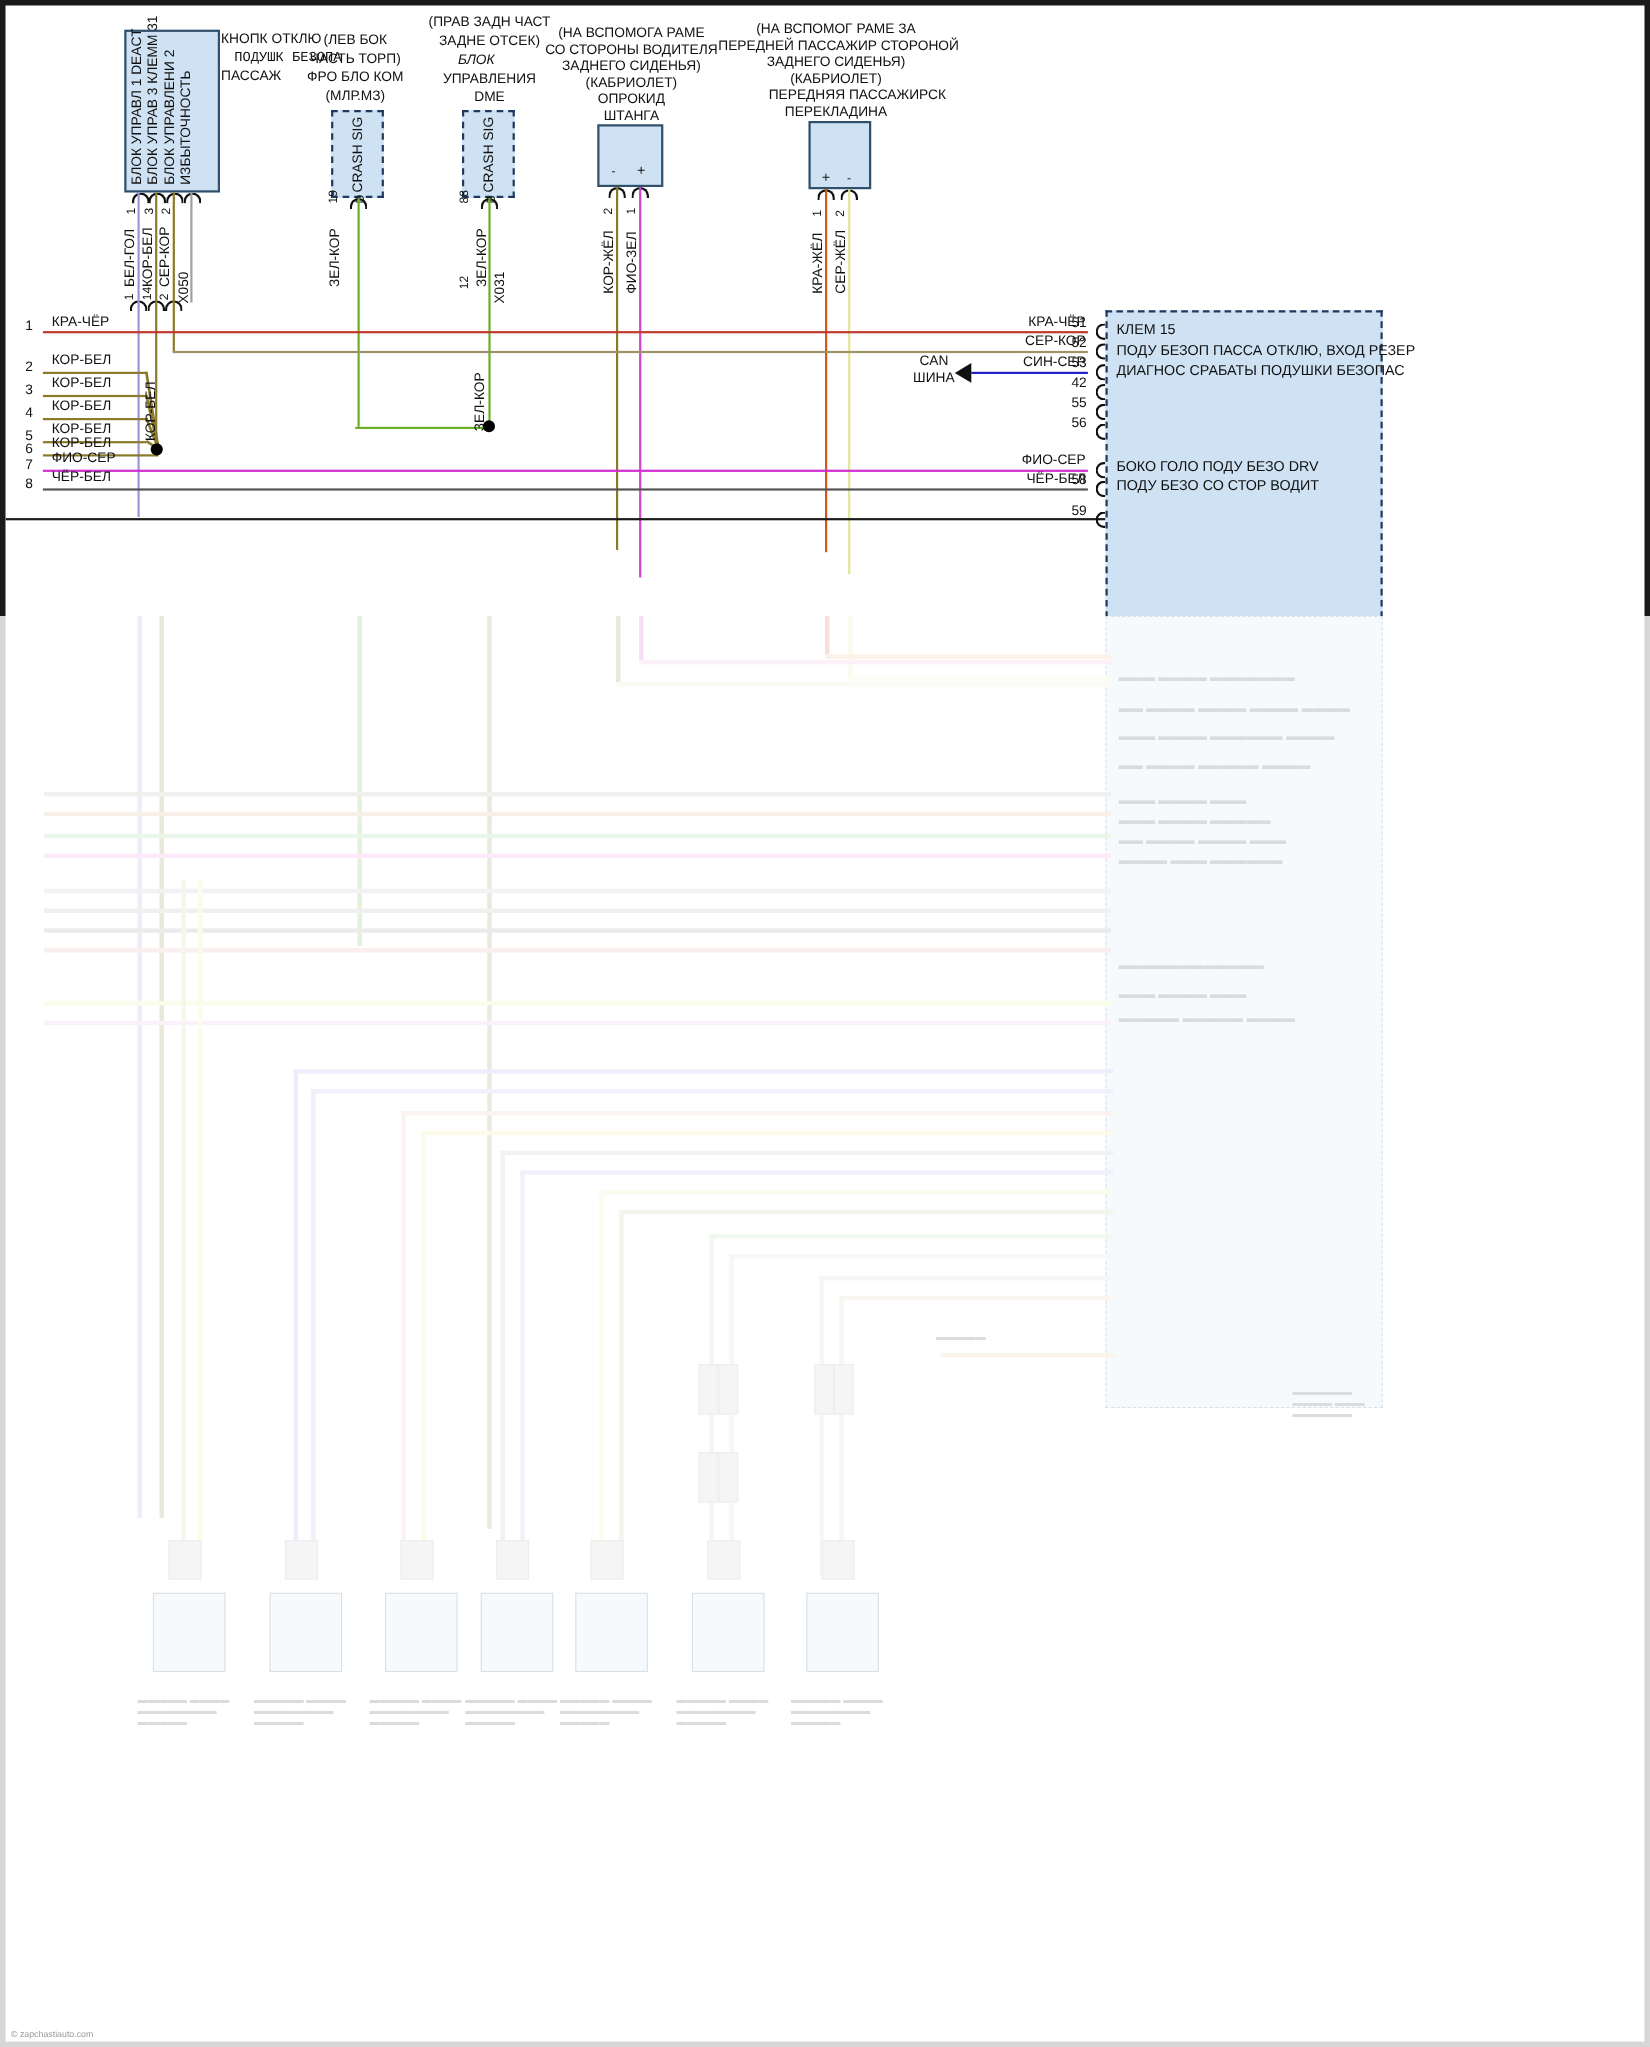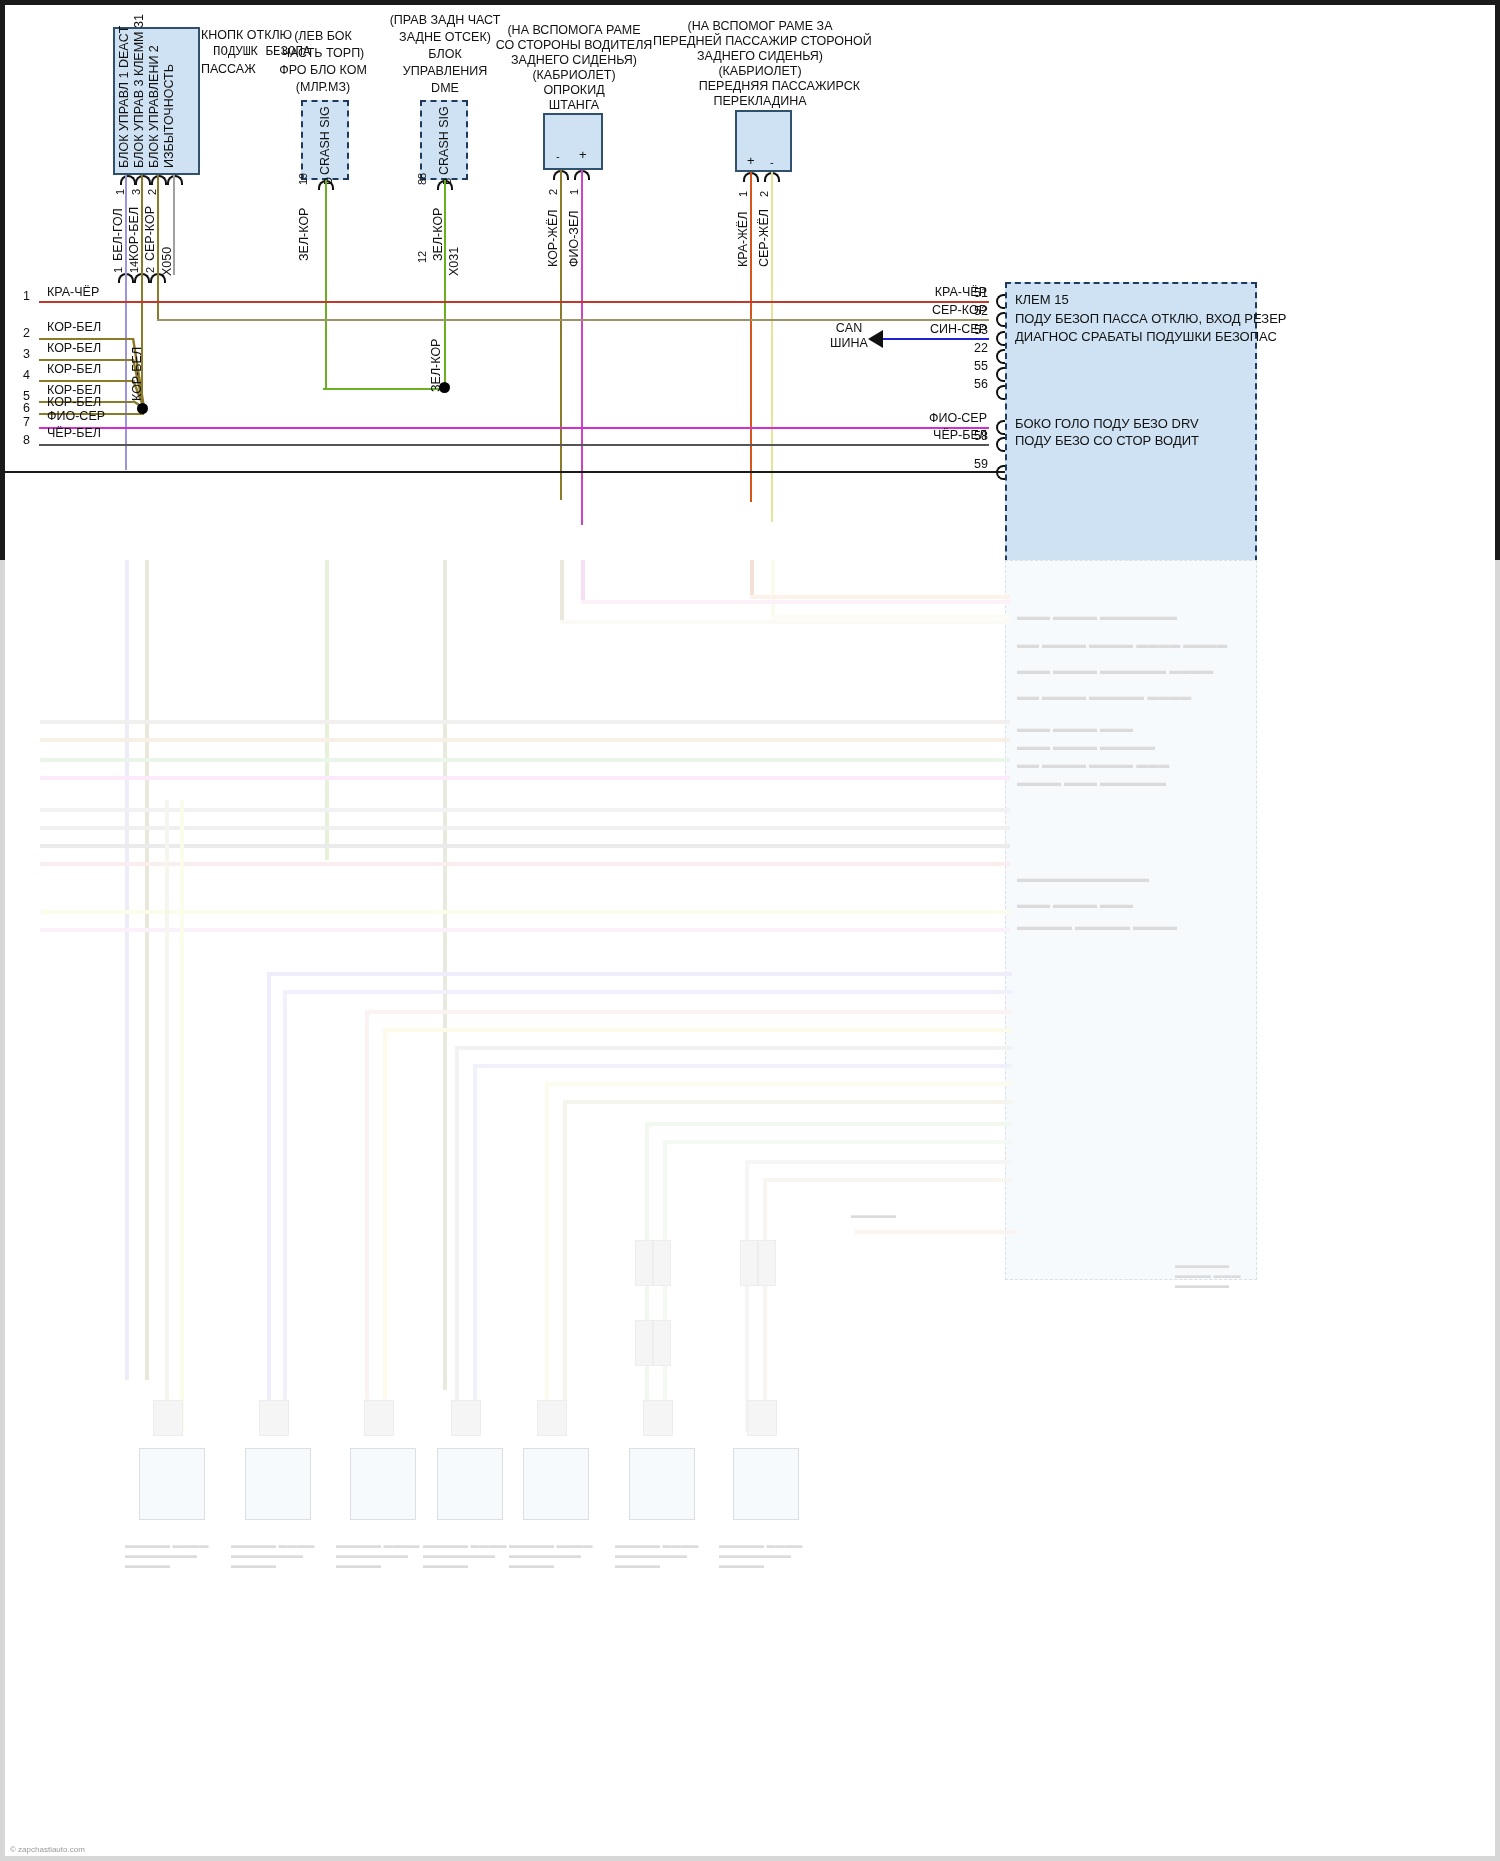--- a/index.html
+++ b/index.html
@@ -169,21 +169,21 @@
     <div class="brk up" style="left:313px; top:175px;"></div>
     <div class="vlabel sm" style="left:293px; top:158px; height:22px;">19</div>
     <div class="vlabel sm" style="left:318px; top:158px; height:22px;">D</div>
     <div class="vlabel" style="left:293px; top:190px; height:66px;">ЗЕЛ-КОР</div>
 
     <div class="wire v" style="left:320px; top:175px; height:208px; border-left-color:#6ab023;"></div>
     <div class="wire h" style="left:318px; top:383px; width:120px; border-top-color:#6ab023;"></div>
 
     <div class="hlabel c" style="left:375px; top:8px; width:130px;">(ПРАВ ЗАДН ЧАСТ</div>
     <div class="hlabel c" style="left:375px; top:25px; width:130px;">ЗАДНЕ ОТСЕК)</div>
-    <div class="hlabel c" style="left:375px; top:42px; width:130px;">БЛОК</div>
+    <div class="hlabel c" style="left:363px; top:42px; width:130px;font-style:italic;">БЛОК</div>
     <div class="hlabel c" style="left:375px; top:59px; width:130px;">УПРАВЛЕНИЯ</div>
     <div class="hlabel c" style="left:375px; top:76px; width:130px;text-align:center;">DME</div>
 
     <div class="cbox dashed" style="left:415px; top:95px; width:48px; height:80px;"></div>
     <div class="vlabel" style="left:433px; top:100px; height:70px;">CRASH SIG</div>
 
     <div class="brk up" style="left:432px; top:175px;"></div>
     <div class="vlabel sm" style="left:412px; top:158px; height:22px;">88</div>
     <div class="vlabel sm" style="left:437px; top:158px; height:22px;">B</div>
     <div class="vlabel" style="left:427px; top:190px; height:66px;">ЗЕЛ-КОР</div>
@@ -288,21 +288,21 @@
     <div class="brk" style="left:991px; top:289px;"></div>
 
     <div class="hlabel r" style="left:858px; top:298px; width:124px;">СЕР-КОР</div>
     <div class="pinnum" style="left:969px; top:299px;">52</div>
     <div class="brk" style="left:991px; top:307px;"></div>
 
     <div class="hlabel r" style="left:858px; top:317px; width:124px;">СИН-СЕР</div>
     <div class="pinnum" style="left:969px; top:318px;">53</div>
     <div class="brk" style="left:991px; top:326px;"></div>
 
-    <div class="pinnum" style="left:969px; top:336px;">22</div>
+    <div class="pinnum" style="left:969px; top:336px;">42</div>
     <div class="brk" style="left:991px; top:344px;"></div>
 
     <div class="pinnum" style="left:969px; top:354px;">55</div>
     <div class="brk" style="left:991px; top:362px;"></div>
 
     <div class="pinnum" style="left:969px; top:372px;">56</div>
     <div class="brk" style="left:991px; top:380px;"></div>
 
     <div class="hlabel r" style="left:858px; top:406px; width:124px;">ФИО-СЕР</div>
     <div class="pinnum" style="left:1014px; top:407px;">57</div>

